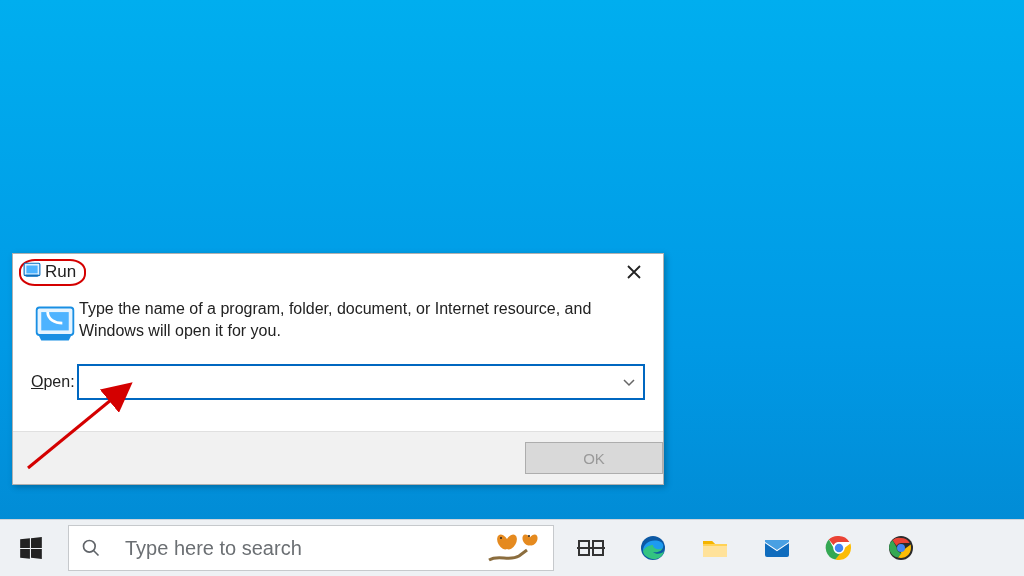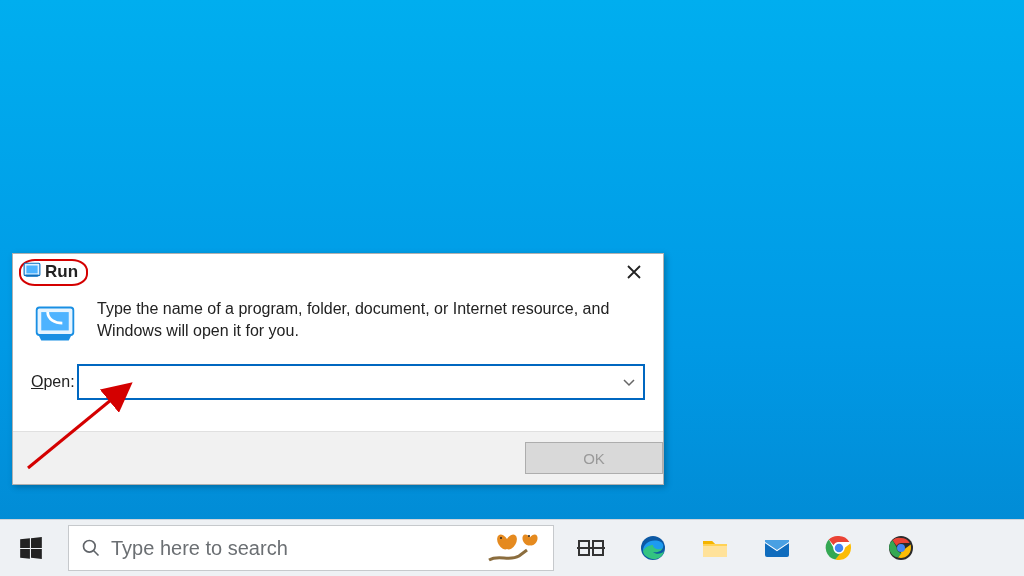--- a/index.html
+++ b/index.html
@@ -2,47 +2,47 @@
 <html><head>
 <meta charset="utf-8">
 <style>
   html,body{margin:0;padding:0;width:1024px;height:576px;overflow:hidden;
     font-family:"Segoe UI",Tahoma,sans-serif;font-size:14px;
     background:linear-gradient(180deg,#00aeef 0%,#0099e5 60%,#0288d1 100%);}
   
   .run-dialog{position:absolute;left:12px;top:253px;width:650px;height:230px;
     background:#fff;border:1px solid #b0b0b0;box-shadow:2px 2px 6px rgba(0,0,0,.25);}
   .run-titlebar{height:36px;display:flex;align-items:center;padding:0 6px;}
-  .run-titlebar .title{display:flex;align-items:center;gap:4px;padding:0 8px 0 2px;border:2px solid #d40000;border-radius:16px/12px;font-weight:bold;}
+  .run-titlebar .title{display:flex;align-items:center;gap:4px;padding:0 8px 0 2px;border:2px solid #d40000;border-radius:16px/12px;}
   .run-titlebar .title svg{width:18px;height:18px;}
   .run-titlebar .title span{font-size:17px;color:#222;}
   .run-titlebar .close{margin-left:auto;width:46px;height:30px;display:flex;align-items:center;justify-content:center;cursor:pointer;}
   .run-titlebar .close svg{width:16px;height:16px;stroke:#222;stroke-width:1.8;}
-  .run-body{display:flex;padding:8px 18px 14px 18px;gap:18px;}
+  .run-body{display:flex;padding:8px 18px 14px 18px;}
   .run-body .bigicon{flex:0 0 48px;display:flex;align-items:flex-start;justify-content:center;padding-top:4px;}
   .run-body .bigicon svg{width:44px;height:44px;}
   .run-body .desc{flex:1;font-size:16px;line-height:1.35;color:#222;}
   .open-row{display:flex;align-items:center;padding:4px 18px 0 18px;gap:2px;}
   .open-row label{font-size:16px;color:#222;}
   .open-row label .ul{text-decoration:underline;}
   .combo{flex:1;height:32px;border:2px solid #0067c0;display:flex;align-items:center;background:#fff;position:relative;}
   .combo input{flex:1;border:none;outline:none;font-size:15px;padding:0 8px;height:28px;}
   .combo .caret{width:28px;height:100%;display:flex;align-items:center;justify-content:center;cursor:pointer;}
   .combo .caret svg{width:14px;height:14px;stroke:#666;stroke-width:1.5;fill:none;}
   .btn-row{position:absolute;left:0;right:0;bottom:0;height:52px;background:#f1f1f1;border-top:1px solid #e0e0e0;
     display:flex;justify-content:flex-end;align-items:center;gap:16px;}
   .btn{width:136px;height:30px;border:1px solid #adadad;background:#e6e6e6;font-size:15px;color:#222;cursor:pointer;display:flex;align-items:center;justify-content:center;}
   .btn.disabled{color:#9a9a9a;background:#d9d9d9;cursor:default;}
   
   .arrow{position:absolute;left:24px;top:382px;width:120px;height:90px;pointer-events:none;}
   
   .taskbar{position:absolute;left:0;right:0;bottom:0;height:56px;background:#eef1f4;border-top:1px solid #cfd4da;display:flex;align-items:center;}
   .start{width:62px;height:100%;display:flex;align-items:center;justify-content:center;cursor:pointer;}
   .start svg{width:26px;height:26px;fill:#222;}
-  .search{height:44px;margin:8px 6px;width:460px;background:#fff;border:1px solid #c6c9cc;display:flex;align-items:center;gap:10px;padding:0 12px;}
+  .search{height:44px;margin:8px 6px;width:460px;background:#fff;border:1px solid #c6c9cc;display:flex;align-items:center;gap:24px;padding:0 12px;}
   .search svg.mag{width:20px;height:20px;stroke:#5f6368;stroke-width:2;fill:none;}
   .search .ph{font-size:20px;color:#6b6f73;flex:1;}
   .search .dec{display:flex;align-items:center;gap:2px;}
   .search .dec svg{width:54px;height:36px;}
   .tb-icons{display:flex;align-items:center;height:100%;}
   .tb-icons .it{width:62px;height:100%;display:flex;align-items:center;justify-content:center;cursor:pointer;}
   .tb-icons .it svg{width:30px;height:30px;}
 </style>
 </head>
 <body>

